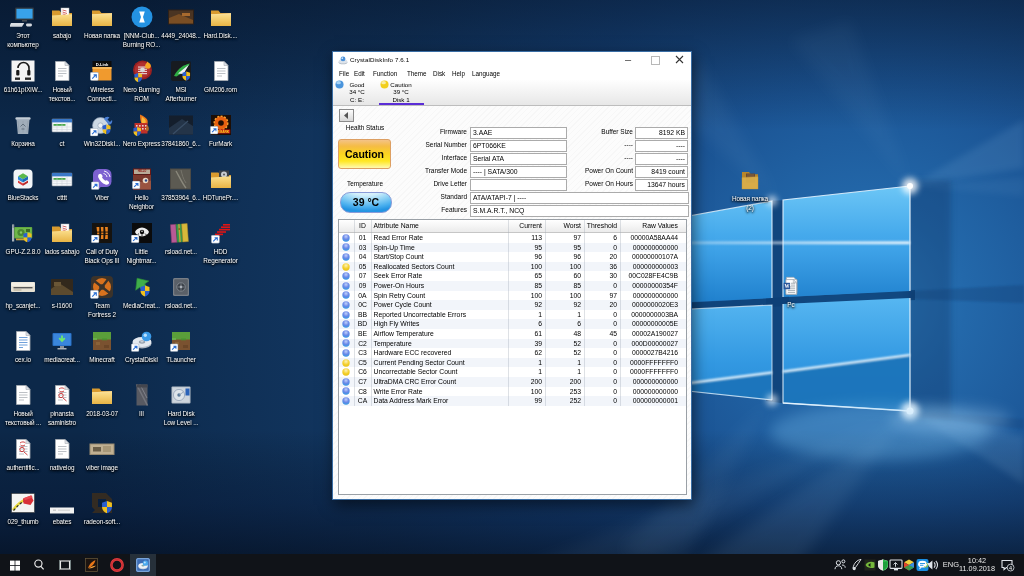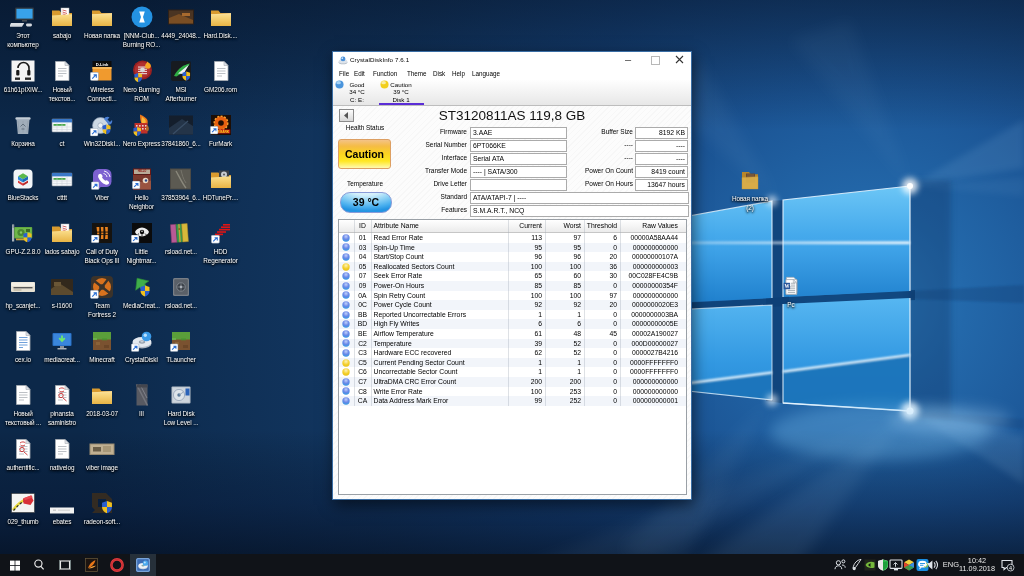--- a/index.html
+++ b/index.html
@@ -805,21 +805,20 @@
 <div style="position:absolute;left:46px;top:23px;width:45px;height:2px;background:#5b2dd6"></div>
 </div>
 <div id="wbody">
 <div style="position:absolute;left:6px;top:3px;width:13px;height:11px;background:linear-gradient(#fdfdfd,#d8d8d8);border:1px solid #8a8a8a"><svg width="11" height="9" viewBox="0 0 11 9" style="margin:1px 0 0 1px">
             <path d="M7 1 L3 4.5 L7 8 Z" fill="#555"></path>
           </svg></div>
 <div style="position:absolute;left:0px;top:18px;width:64px;text-align:center;font-size:6.4px">Health Status</div>
 <div style="position:absolute;left:5px;top:33px;width:51px;height:28px;border:1px solid #dd9f62;border-radius:3px;background:linear-gradient(#f4c387 0%,#f5bc45 22%,#fbd321 48%,#ffe722 75%,#fff9b0 100%);text-align:center;font-size:10.5px;font-weight:bold;line-height:28px">Caution</div>
 <div style="position:absolute;left:0px;top:73.5px;width:64px;text-align:center;font-size:6.4px">Temperature</div>
 <div style="position:absolute;left:7px;top:85.5px;width:50px;height:19px;border-radius:10px;background:radial-gradient(ellipse 100% 130% at 50% -35%,#ffffff,#cfeefb 38%,#8ed2f5 60%,#47aeee 85%,#2494e2 100%);border:1px solid #8a9cd8;text-align:center;font-size:10.5px;font-weight:bold;line-height:19px">39 °C</div>
-<div style="position:absolute;left:0px;top:2px;width:100%;text-align:center;font-size:13.5px;color:#111">ST3120811AS 119,8 GB</div>
 <div class="flbl" style="left:60px;top:20.5px;width:74px">Firmware</div>
         <div class="fld" style="left:137px;top:20.5px;width:93px;padding-left:2px">3.AAE</div>
 <div class="flbl" style="left:60px;top:33.5px;width:74px">Serial Number</div>
         <div class="fld" style="left:137px;top:33.5px;width:93px;padding-left:2px">6PT066KE</div>
 <div class="flbl" style="left:60px;top:46.5px;width:74px">Interface</div>
         <div class="fld" style="left:137px;top:46.5px;width:93px;padding-left:2px">Serial ATA</div>
 <div class="flbl" style="left:60px;top:59.5px;width:74px">Transfer Mode</div>
         <div class="fld" style="left:137px;top:59.5px;width:93px;padding-left:2px">---- | SATA/300</div>
 <div class="flbl" style="left:60px;top:72.5px;width:74px">Drive Letter</div>
         <div class="fld" style="left:137px;top:72.5px;width:93px;padding-left:2px"></div>

